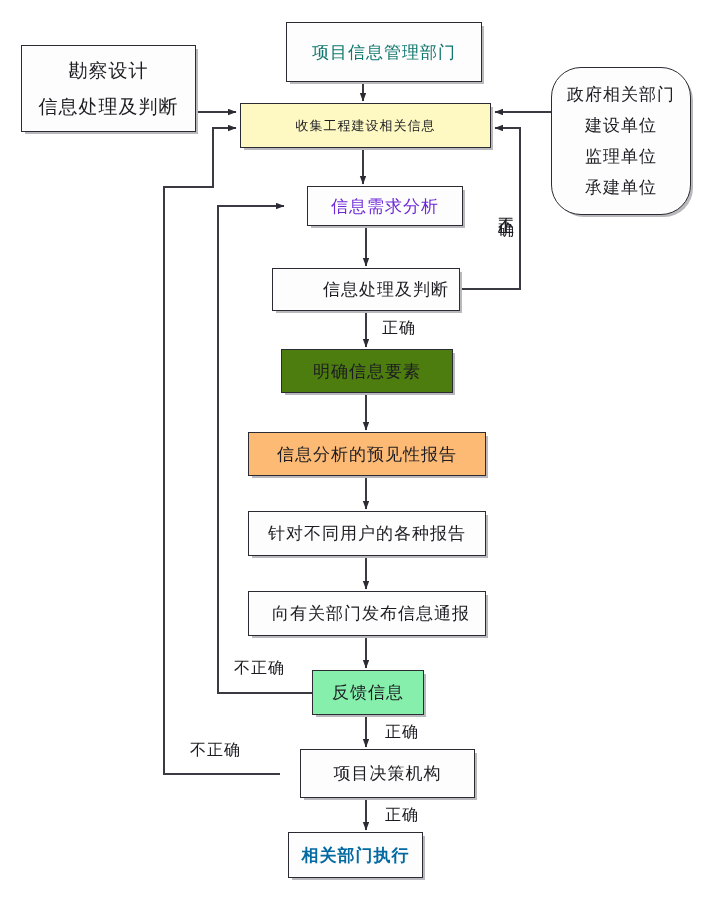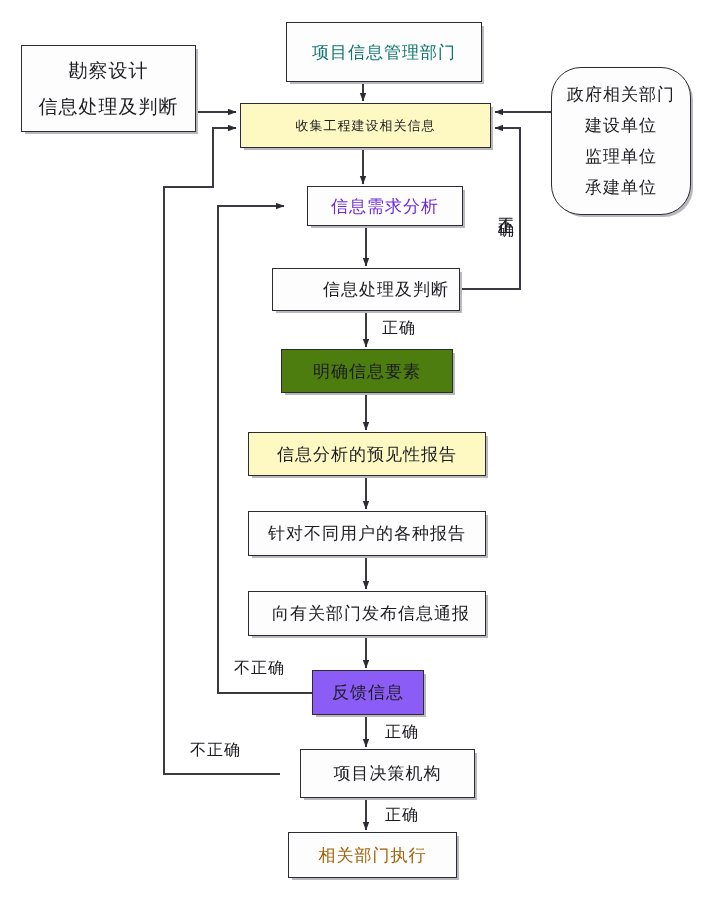--- a/index.html
+++ b/index.html
@@ -107,36 +107,36 @@
       </div>
       <div class="node" style="left: 288px; top: 186px; width: 156px; height: 40px; border-color: rgb(43, 43, 51); background: rgb(253, 253, 253); box-shadow: rgb(185, 185, 189) 3px 3px 0px -1px; color: #6d28d9; font-size: 17px; row-gap: 0px; margin-left: 19px;">
         <span class="line">信息需求分析</span>
       </div>
       <div class="node" style="left: 272px; top: 268px; width: 188px; height: 43px; border-color: rgb(43, 43, 51); background: rgb(253, 253, 253); box-shadow: rgb(185, 185, 189) 3px 3px 0px -1px; color: rgb(28, 28, 34); font-size: 17px; row-gap: 0px; padding-left: 40px;">
         <span class="line">信息处理及判断</span>
       </div>
       <div class="node" style="left: 281px; top: 349px; width: 172px; height: 44px; border-color: rgb(43, 43, 51); background: #4d7c0f; box-shadow: rgb(185, 185, 189) 3px 3px 0px -1px; color: rgb(28, 28, 34); font-size: 17px; row-gap: 0px;">
         <span class="line">明确信息要素</span>
       </div>
-      <div class="node" style="left: 248px; top: 432px; width: 238px; height: 44px; border-color: rgb(43, 43, 51); background: #fef9c3; box-shadow: rgb(185, 185, 189) 3px 3px 0px -1px; color: rgb(28, 28, 34); font-size: 17px; row-gap: 0px;">
+      <div class="node" style="left: 248px; top: 432px; width: 238px; height: 44px; border-color: rgb(43, 43, 51); background: #fdba74; box-shadow: rgb(185, 185, 189) 3px 3px 0px -1px; color: rgb(28, 28, 34); font-size: 17px; row-gap: 0px;">
         <span class="line">信息分析的预见性报告</span>
       </div>
       <div class="node" style="left: 248px; top: 511px; width: 238px; height: 45px; border-color: rgb(43, 43, 51); background: rgb(253, 253, 253); box-shadow: rgb(185, 185, 189) 3px 3px 0px -1px; color: rgb(28, 28, 34); font-size: 17px; row-gap: 0px;">
         <span class="line">针对不同用户的各种报告</span>
       </div>
       <div class="node" style="left: 248px; top: 591px; width: 238px; height: 45px; border-color: rgb(43, 43, 51); background: rgb(253, 253, 253); box-shadow: rgb(185, 185, 189) 3px 3px 0px -1px; color: rgb(28, 28, 34); font-size: 17px; row-gap: 0px; padding-left: 8px;">
         <span class="line">向有关部门发布信息通报</span>
       </div>
-      <div class="node" style="left: 312px; top: 670px; width: 112px; height: 45px; border-color: rgb(43, 43, 51); background: #8b5cf6; box-shadow: rgb(185, 185, 189) 3px 3px 0px -1px; color: rgb(28, 28, 34); font-size: 17px; row-gap: 0px;">
+      <div class="node" style="left: 312px; top: 670px; width: 112px; height: 45px; border-color: rgb(43, 43, 51); background: #86efac; box-shadow: rgb(185, 185, 189) 3px 3px 0px -1px; color: rgb(28, 28, 34); font-size: 17px; row-gap: 0px;">
         <span class="line">反馈信息</span>
       </div>
       <div class="node" style="left: 280px; top: 749px; width: 175px; height: 49px; border-color: rgb(43, 43, 51); background: rgb(253, 253, 253); box-shadow: rgb(185, 185, 189) 3px 3px 0px -1px; color: rgb(28, 28, 34); font-size: 17px; row-gap: 0px; margin-left: 20px;">
         <span class="line">项目决策机构</span>
       </div>
-      <div class="node" style="left: 288px; top: 832px; width: 169px; height: 46px; border-color: rgb(43, 43, 51); background: rgb(253, 253, 253); box-shadow: rgb(185, 185, 189) 3px 3px 0px -1px; color: #a16207; font-size: 17px; row-gap: 0px;">
+      <div class="node" style="left: 288px; top: 832px; width: 135px; height: 46px; border-color: rgb(43, 43, 51); background: rgb(253, 253, 253); box-shadow: rgb(185, 185, 189) 3px 3px 0px -1px; color: #0369a1; font-size: 17px; row-gap: 0px; font-weight: bold;">
         <span class="line">相关部门执行</span>
       </div>
     </div>
   <div id="label-layer">
       <div class="edge-label vertical" style="left: 495px; top: 205px; font-size: 16px; color: rgb(28, 28, 34);">不正确</div>
       <div class="edge-label" style="left: 382px; top: 318px; font-size: 16px; color: rgb(28, 28, 34);">正确</div>
       <div class="edge-label" style="left: 234px; top: 658px; font-size: 16px; color: rgb(28, 28, 34);">不正确</div>
       <div class="edge-label" style="left: 385px; top: 722px; font-size: 16px; color: rgb(28, 28, 34);">正确</div>
       <div class="edge-label" style="left: 190px; top: 740px; font-size: 16px; color: rgb(28, 28, 34);">不正确</div>
       <div class="edge-label" style="left: 385px; top: 805px; font-size: 16px; color: rgb(28, 28, 34);">正确</div>

